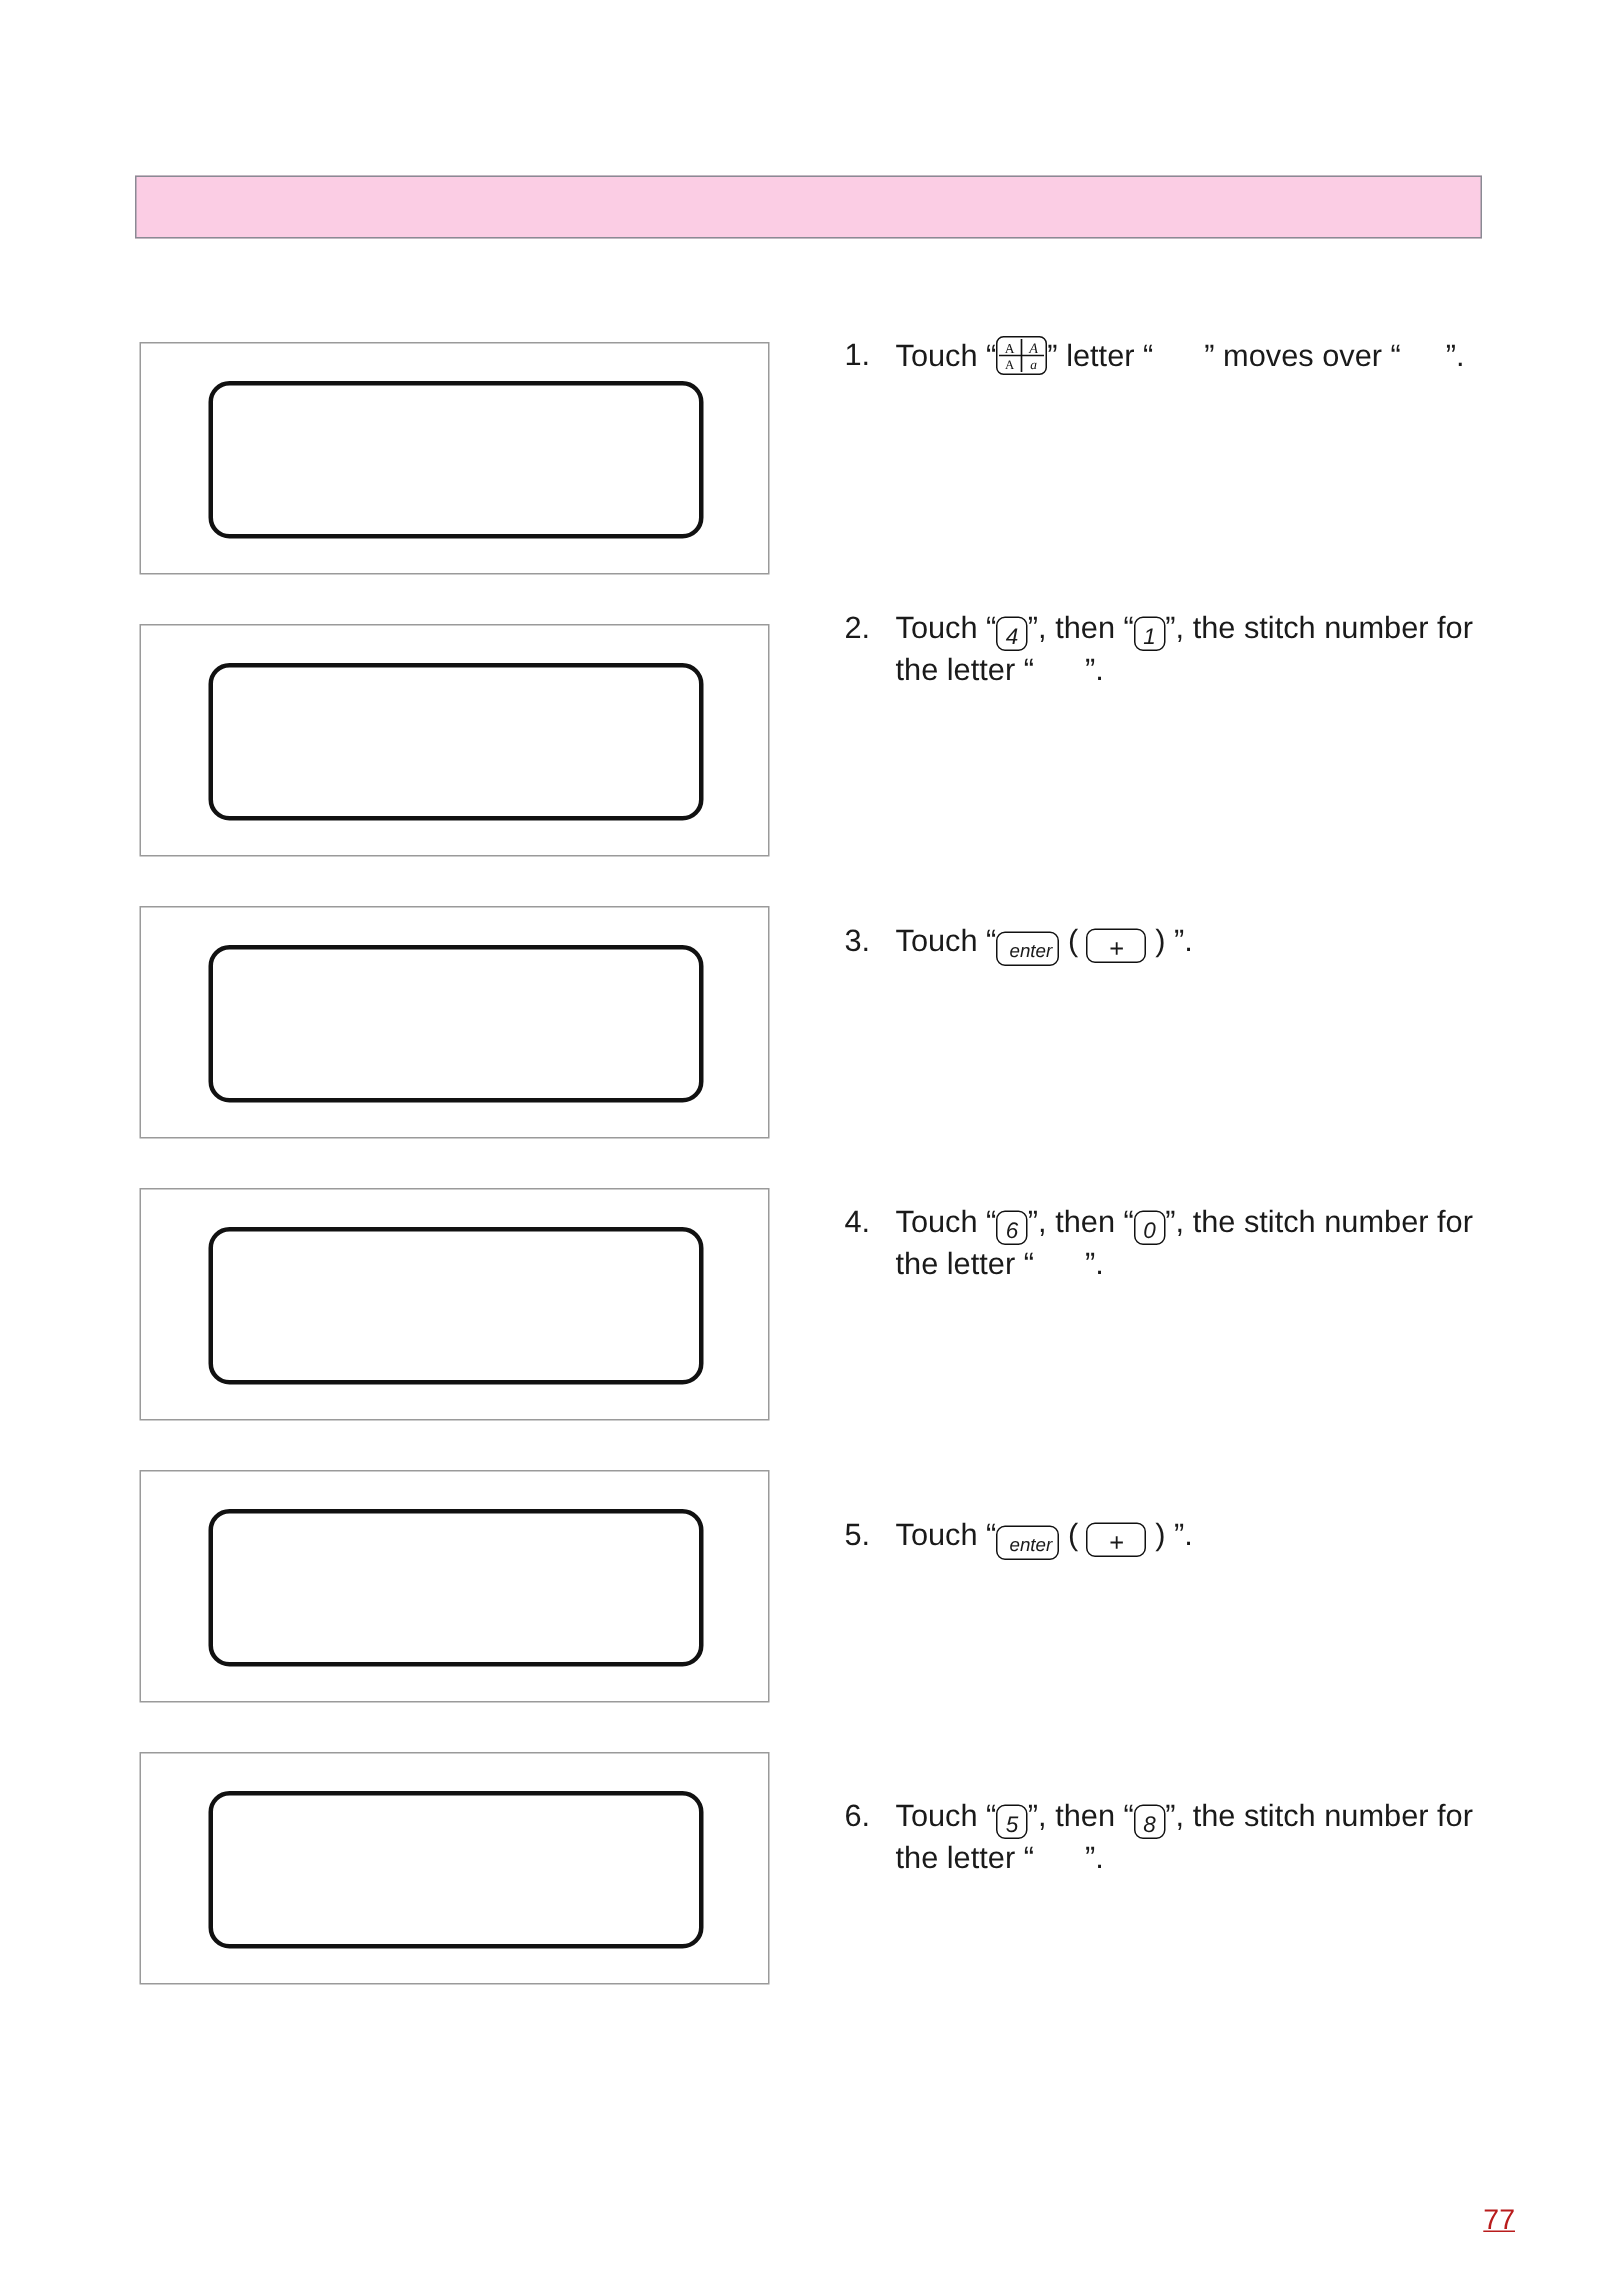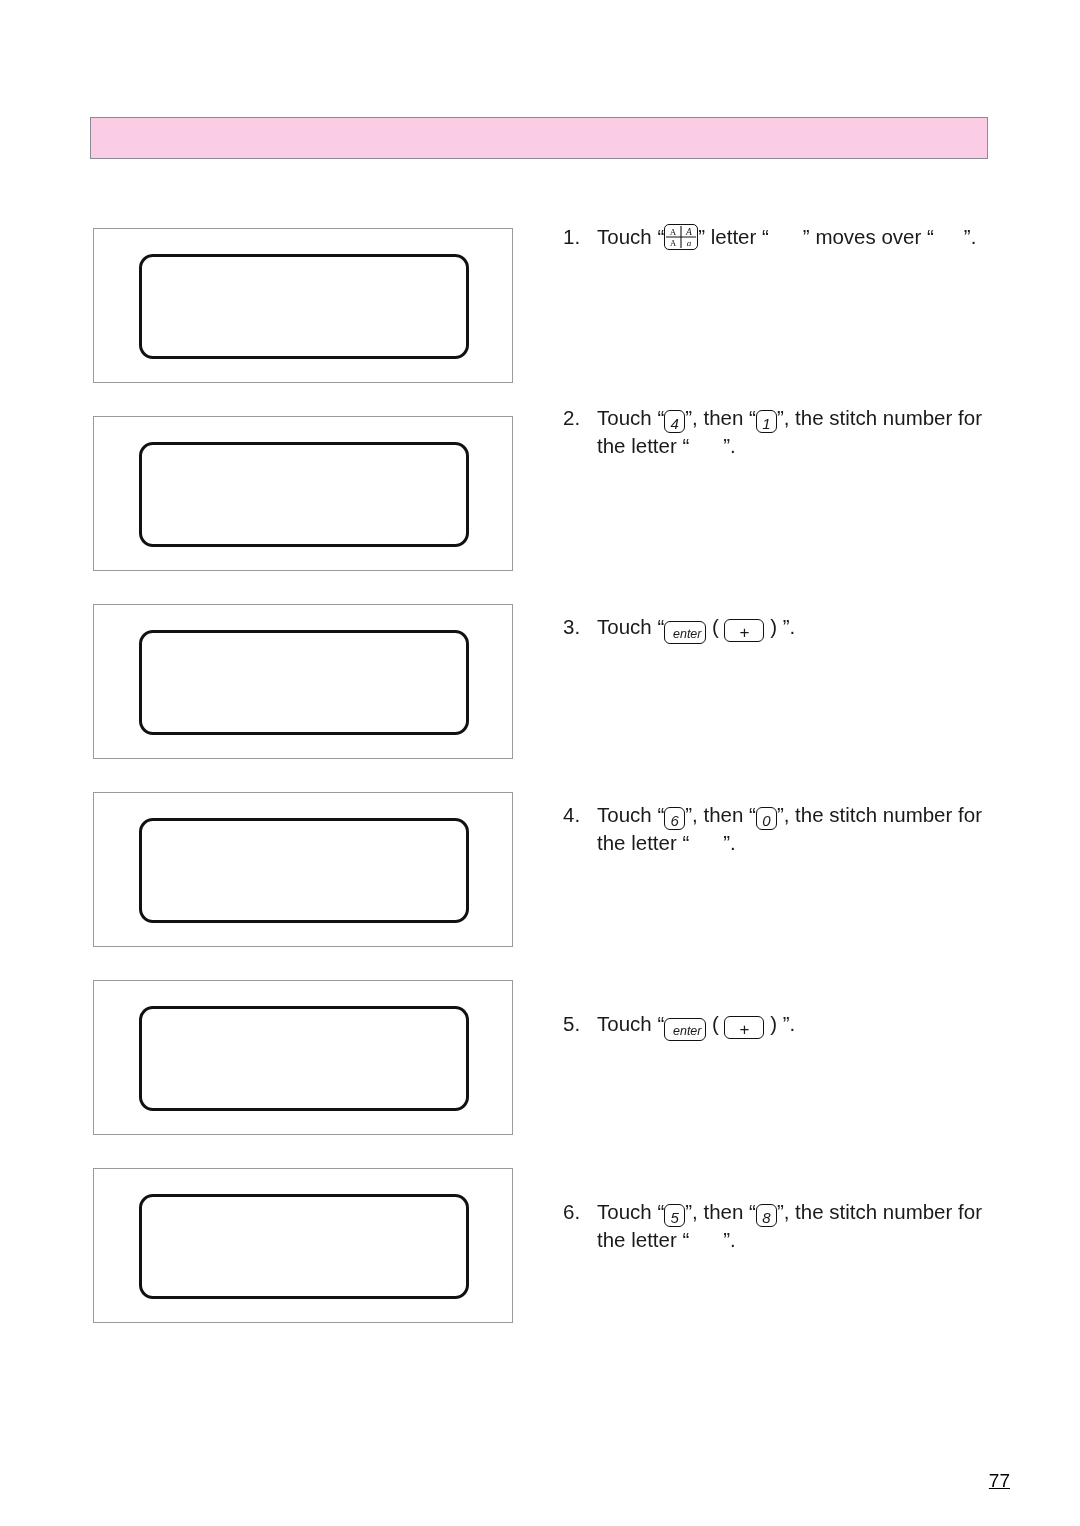--- a/index.html
+++ b/index.html
@@ -172,21 +172,21 @@
   }
 
   
   .page-number {
     position: absolute;
     left: 0;
     top: 1470px;
     width: 1010px;
     text-align: right;
     font-size: 19px;
-    color: #000000;
+    color: #b91c1c;
     text-decoration: underline;
   }
 </style>
 </head>
 <body>
 
 <div class="header-banner">
   <span class="header-banner-title"></span>
 </div>
 

